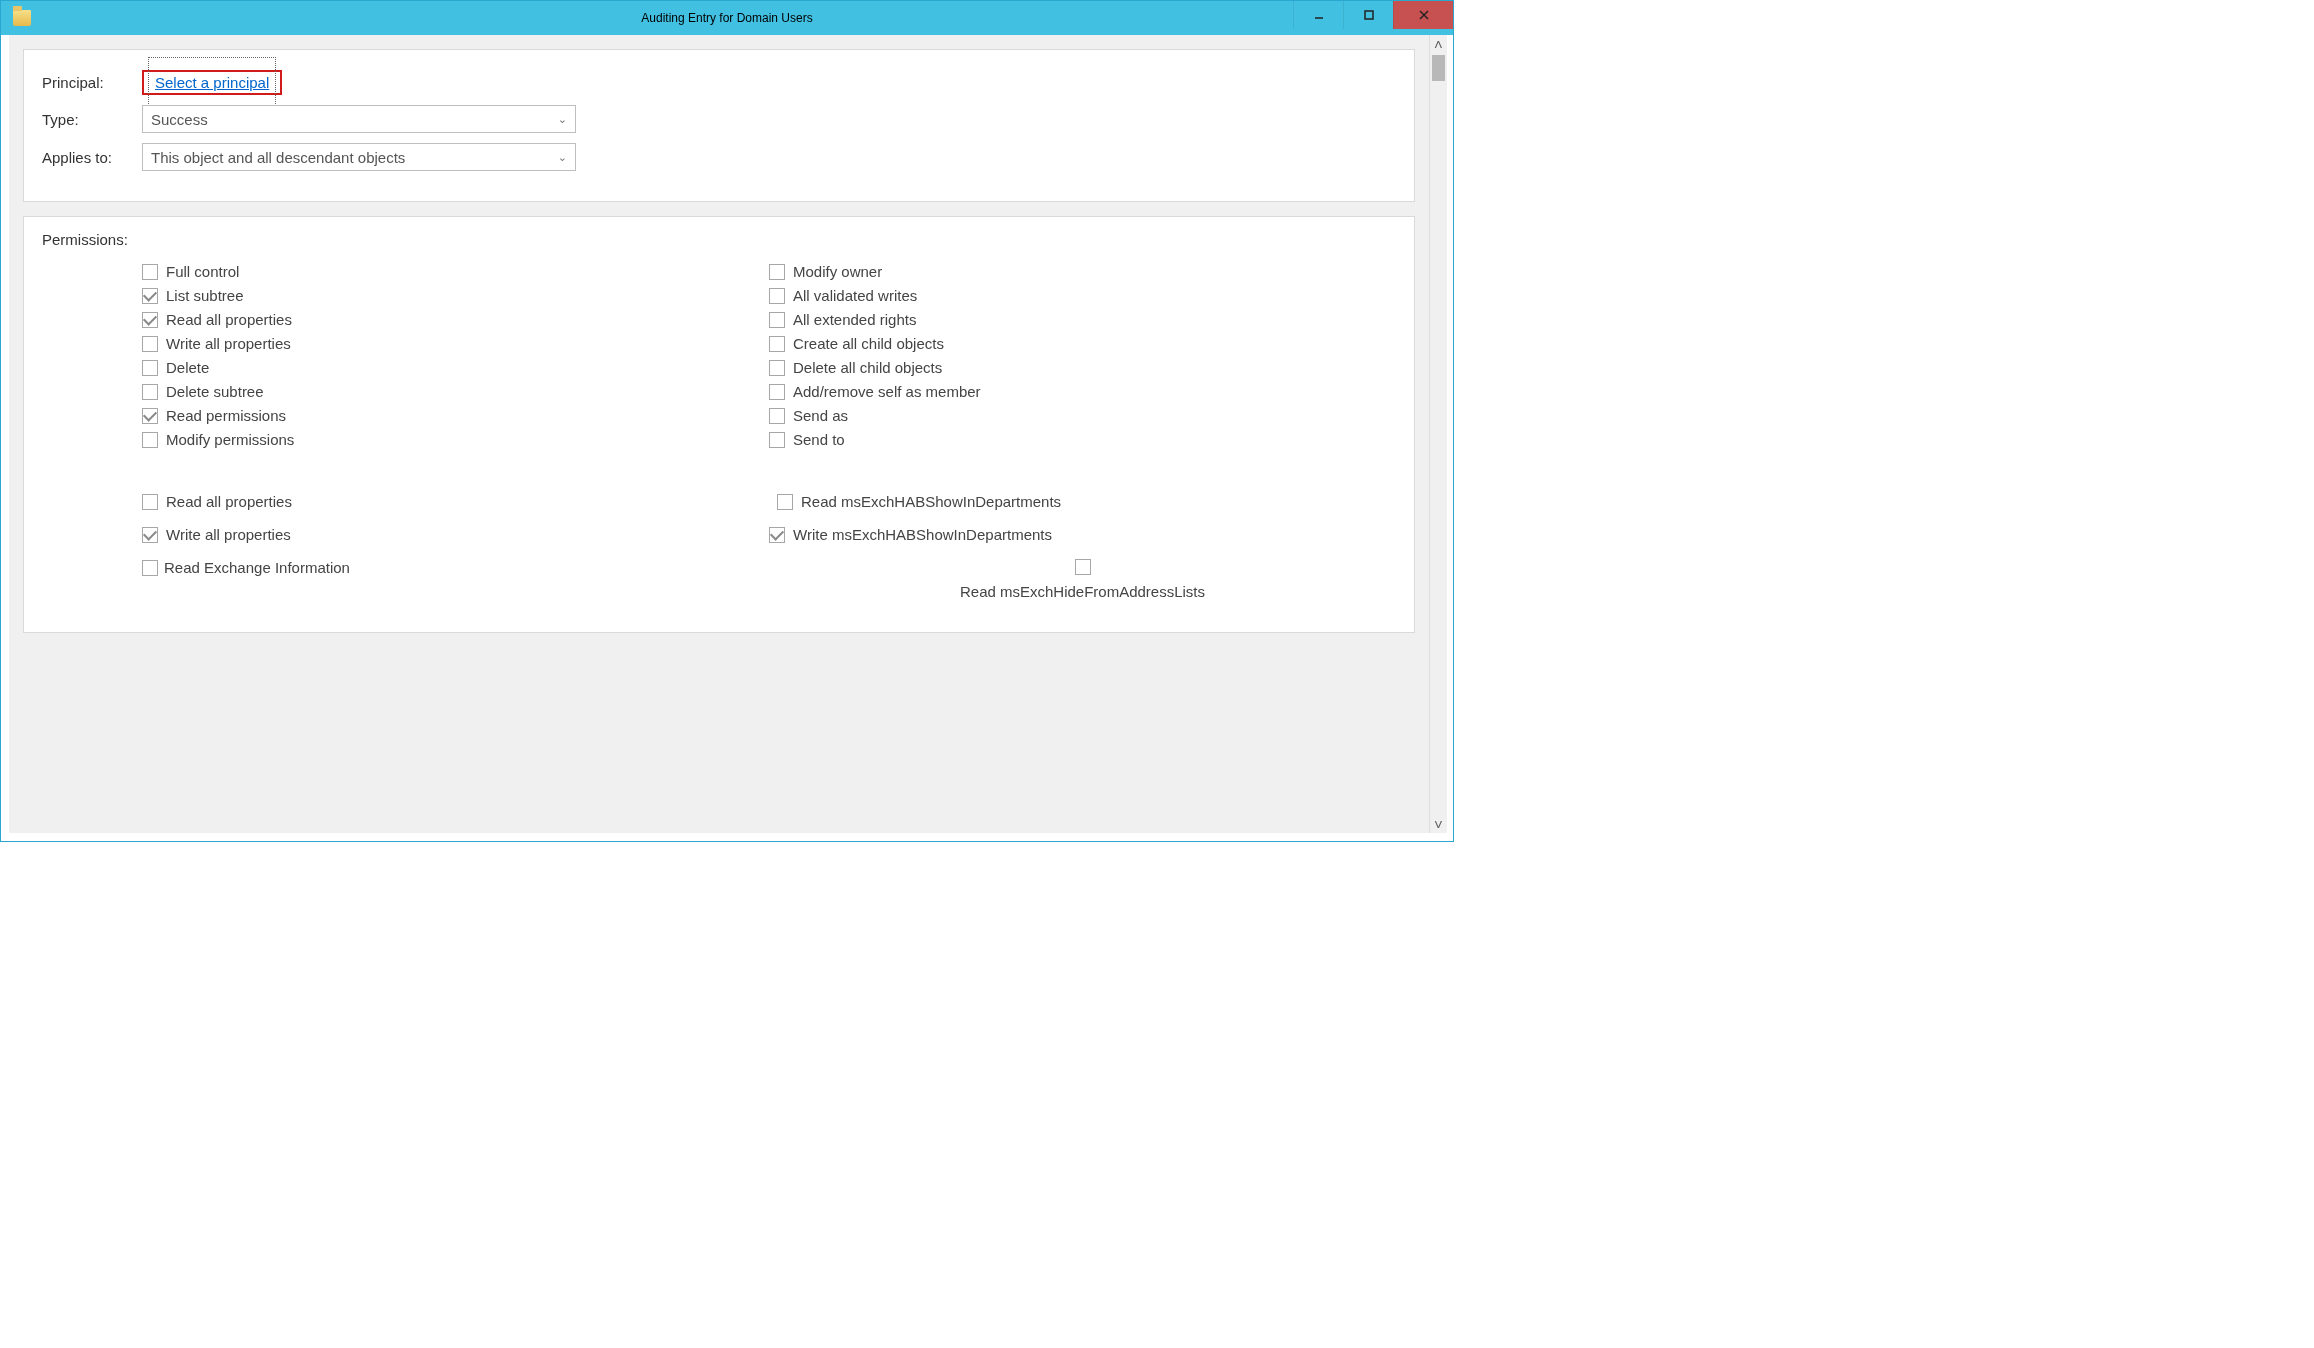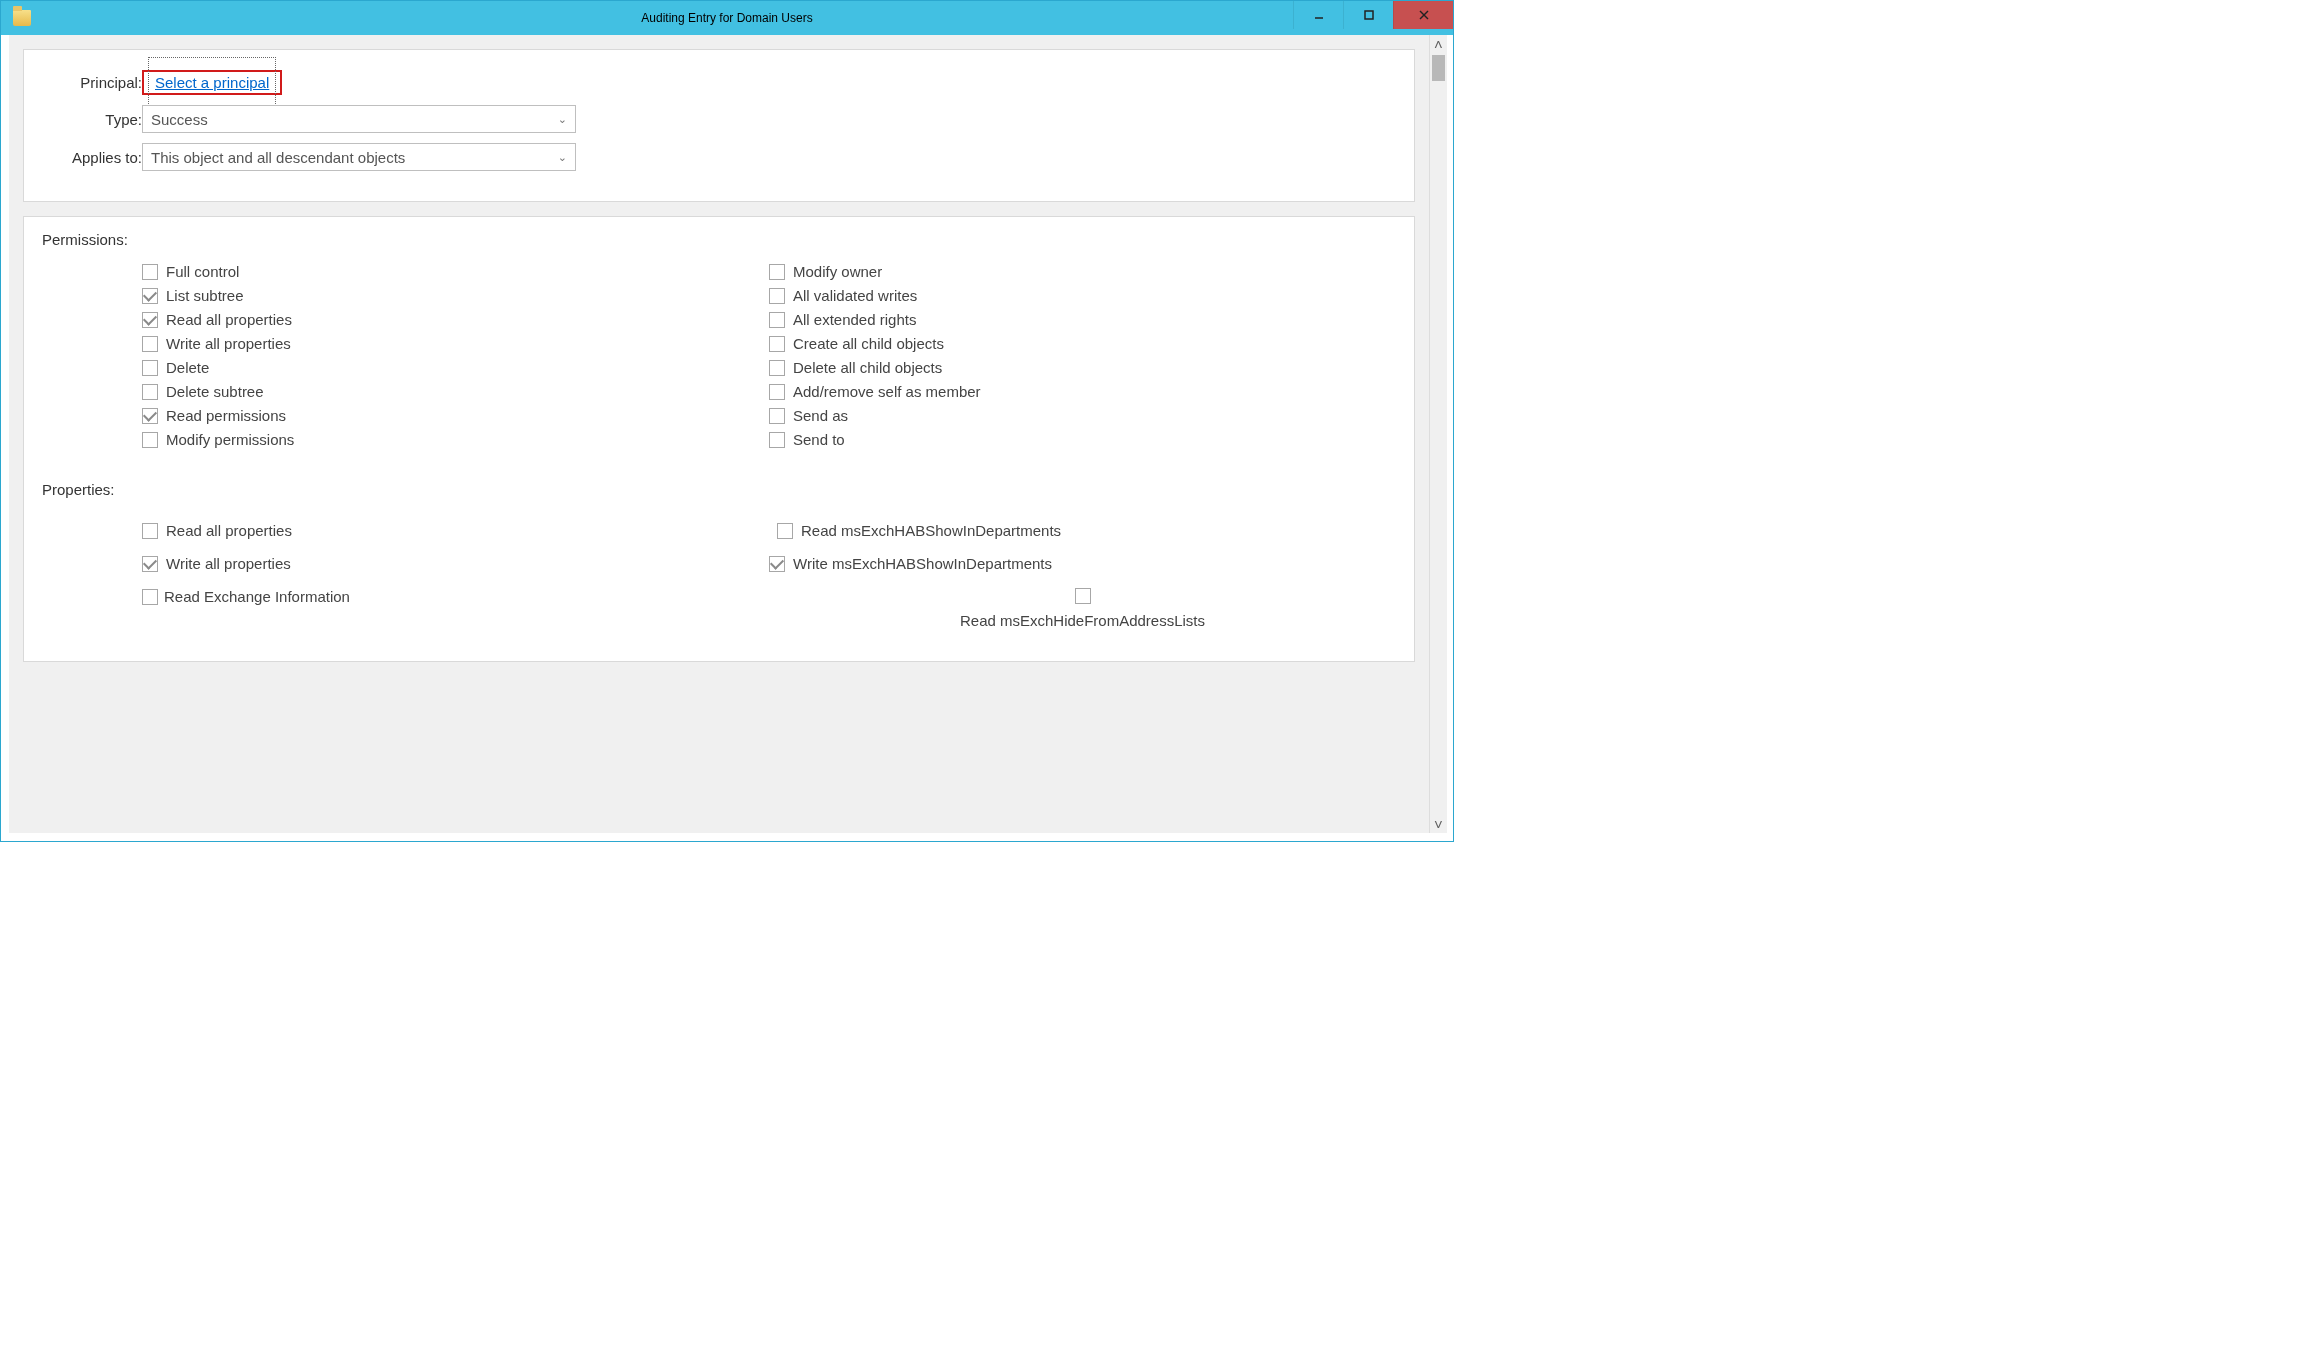--- a/index.html
+++ b/index.html
@@ -84,21 +84,21 @@
     top:20px; left:2px; right:2px;
     height:26px;
     background:#b8b8b8;
   }
   .panel {
     background:#fff;
     border:1px solid #d9d9d9;
     margin:14px;
     padding:10px 18px 16px 18px;
   }
-  .panel.top { padding-bottom:20px;text-align:right; }
+  .panel.top { padding-bottom:20px; }
   .row {
     display:flex;
     align-items:center;
     margin:10px 0;
   }
   .row .lbl {
     width:100px;
     color:#333;
   }
   .principal-link {
@@ -288,21 +288,20 @@
             </div>
             <div class="chk-row">
               <span class="chk"></span>
               <span>Send to</span>
             </div>
           </div>
       </div>
 
       <div class="spacer"></div>
 
-      <div class="section-title">Properties:</div>
       <div class="two-col">
         <div class="col left" id="prop-left">
             <div class="chk-row" style="margin: 16px 0px;">
               <span class="chk"></span>
               <span>Read all properties</span>
             </div>
             <div class="chk-row" style="margin: 16px 0px;">
               <span class="chk checked"></span>
               <span>Write all properties</span>
             </div>

